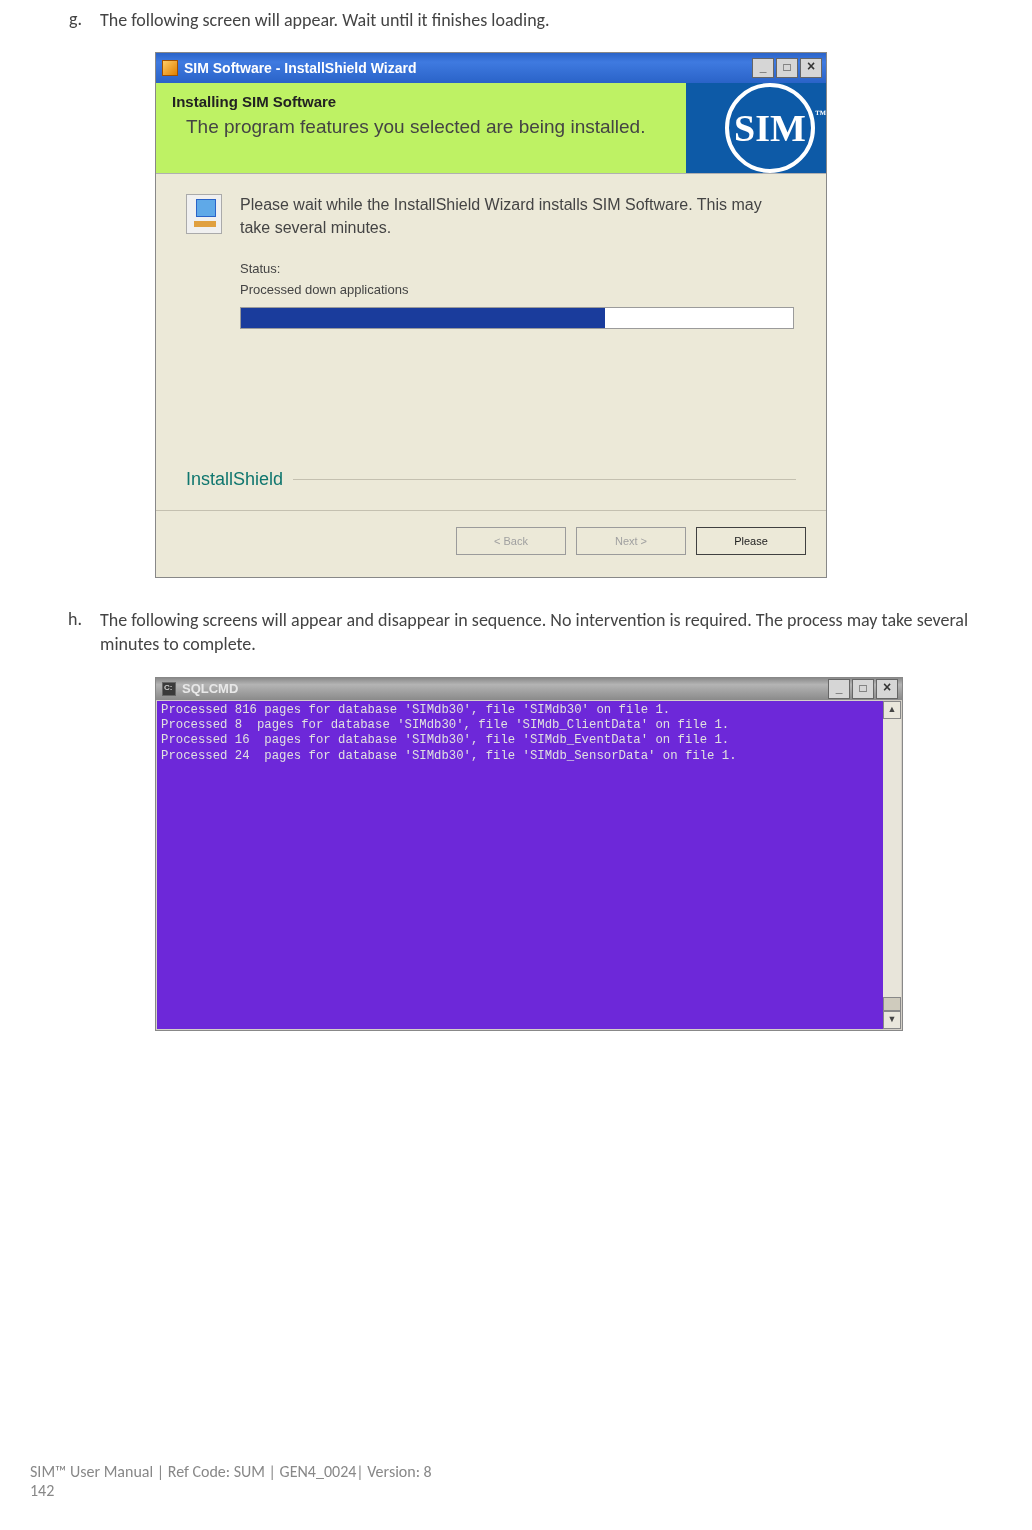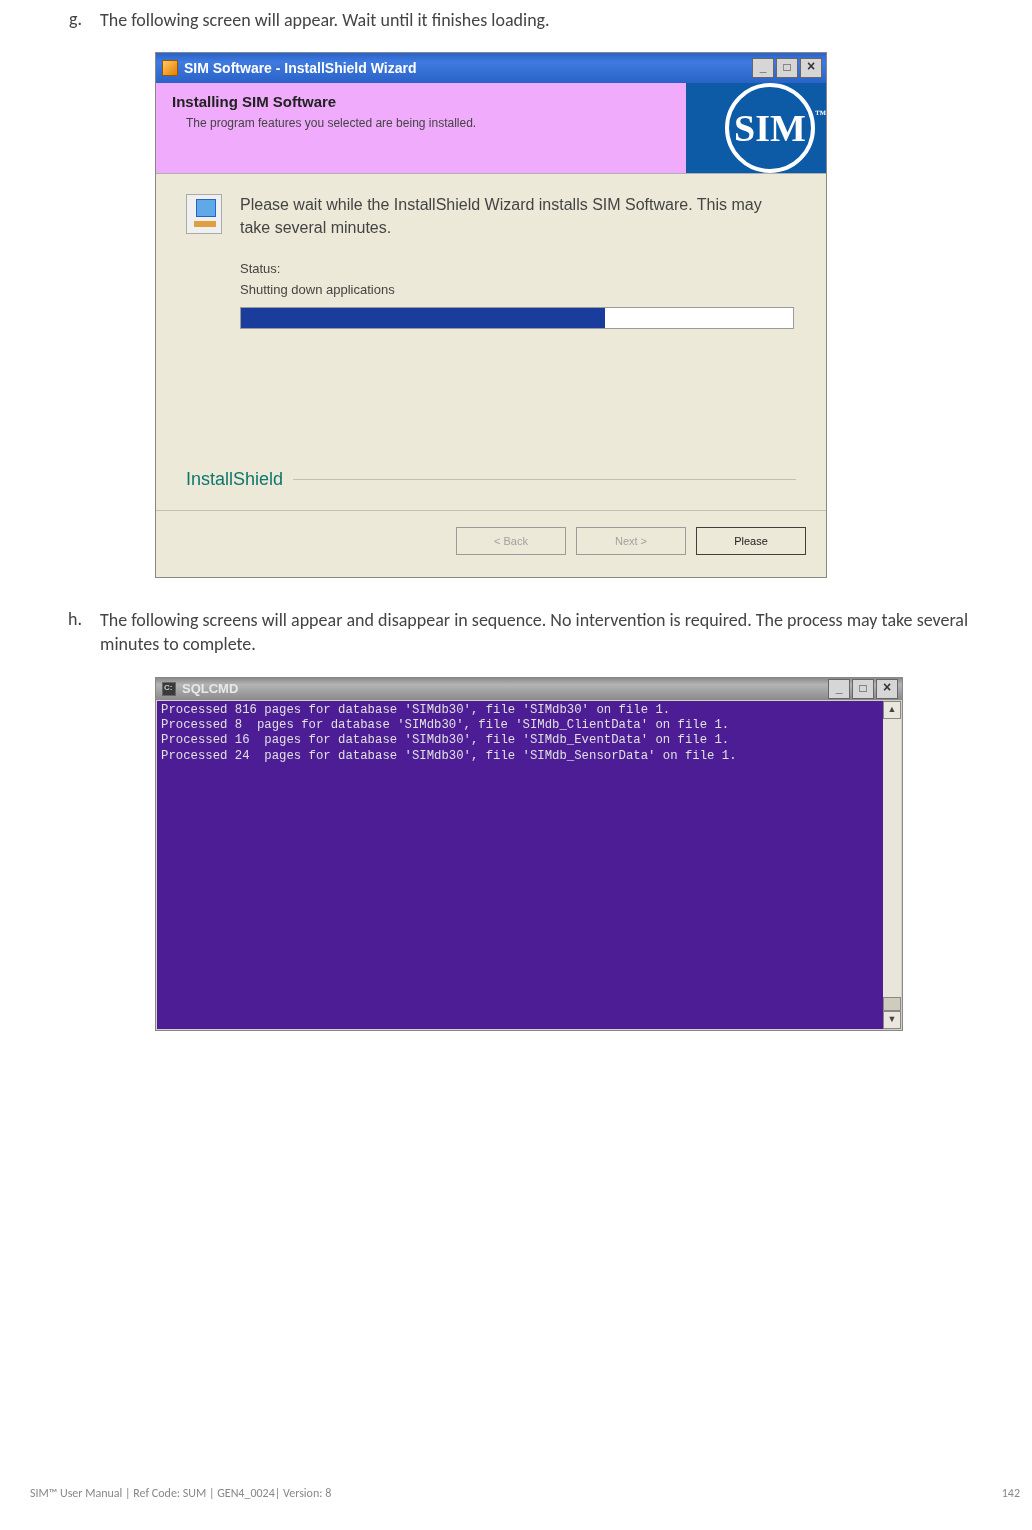--- a/index.html
+++ b/index.html
@@ -52,27 +52,27 @@
     border: 1px solid #666;
     font-family: Arial;
     font-size: 12px;
     text-align: center;
     line-height: 16px;
     color: #333;
   }
   .win-btn.close { font-size: 14px; line-height: 14px; }
 
   .banner {
-    background: #f0abfc;
+    background: #bef264;
     display: flex;
     border-bottom: 1px solid #b0b0b0;
   }
   .banner-text { flex: 1; padding: 10px 16px 16px 16px; }
   .banner-title { font-weight: bold; font-size: 15px; color: #222; margin-bottom: 6px; }
-  .banner-sub { font-size: 12px; color: #444; padding-left: 14px; }
+  .banner-sub { font-size: 19px; color: #444; padding-left: 14px; }
   .banner-logo {
     width: 140px;
     background: #0d5aa7;
     color: #fff;
     display: flex;
     align-items: center;
     justify-content: center;
     font-family: Liberation Serif, serif;
     font-weight: bold;
     font-size: 38px;
@@ -170,21 +170,21 @@
     margin-right: 6px; position: relative;
   }
   .console-icon::after { content: "C:"; color: #ccc; font-size: 8px; position: absolute; left: 1px; top: 0; }
   .console-body {
     display: flex;
     background: #d4d0c8;
     padding: 1px;
   }
   .console-text {
     flex: 1;
-    background: #4c1d95;
+    background: #6d28d9;
     color: #e0e0e0;
     font-family: "Courier New", monospace;
     font-size: 12.3px;
     line-height: 1.25;
     padding: 2px 4px;
     min-height: 328px;
     white-space: pre;
     overflow: hidden;
   }
   .console-scroll {
@@ -203,22 +203,23 @@
   .scroll-track { flex: 1; background: #e8e5da; position: relative; }
   .scroll-thumb { position: absolute; bottom: 0; width: 100%; height: 14px; background: #cfcbbd; border: 1px solid #888; }
 
   
   .footer {
     position: absolute;
     bottom: 30px;
     left: 30px; right: 12px;
     display: flex;
     justify-content: space-between;
-    font-size: 12px;
+    font-size: 16px;
     color: #888;
+    flex-direction: column;
   }
 </style>
 </head>
 <body>
 
 <div class="page-content">
 
   <div class="step">
     <div class="step-letter">g.</div>
     <div class="step-text">The following screen will appear. Wait until it finishes loading.</div>
@@ -249,21 +250,21 @@
         </div>
       </div>
 
       <div class="body-area">
         <div class="body-row">
           <div class="setup-icon"></div>
           <div class="wait-text">Please wait while the InstallShield Wizard installs SIM Software. This may take several minutes.</div>
         </div>
         <div class="status-block">
           <div class="status-label">Status:</div>
-          <div class="status-msg">Shutting down applications</div>
+          <div class="status-msg">Processed down applications</div>
           <div class="progress-outer">
             <div class="progress-inner" style="width: 66%;"></div>
           </div>
         </div>
         <div class="brand-row">
           <span>InstallShield</span>
           <div class="brand-line"></div>
         </div>
       </div>
 

